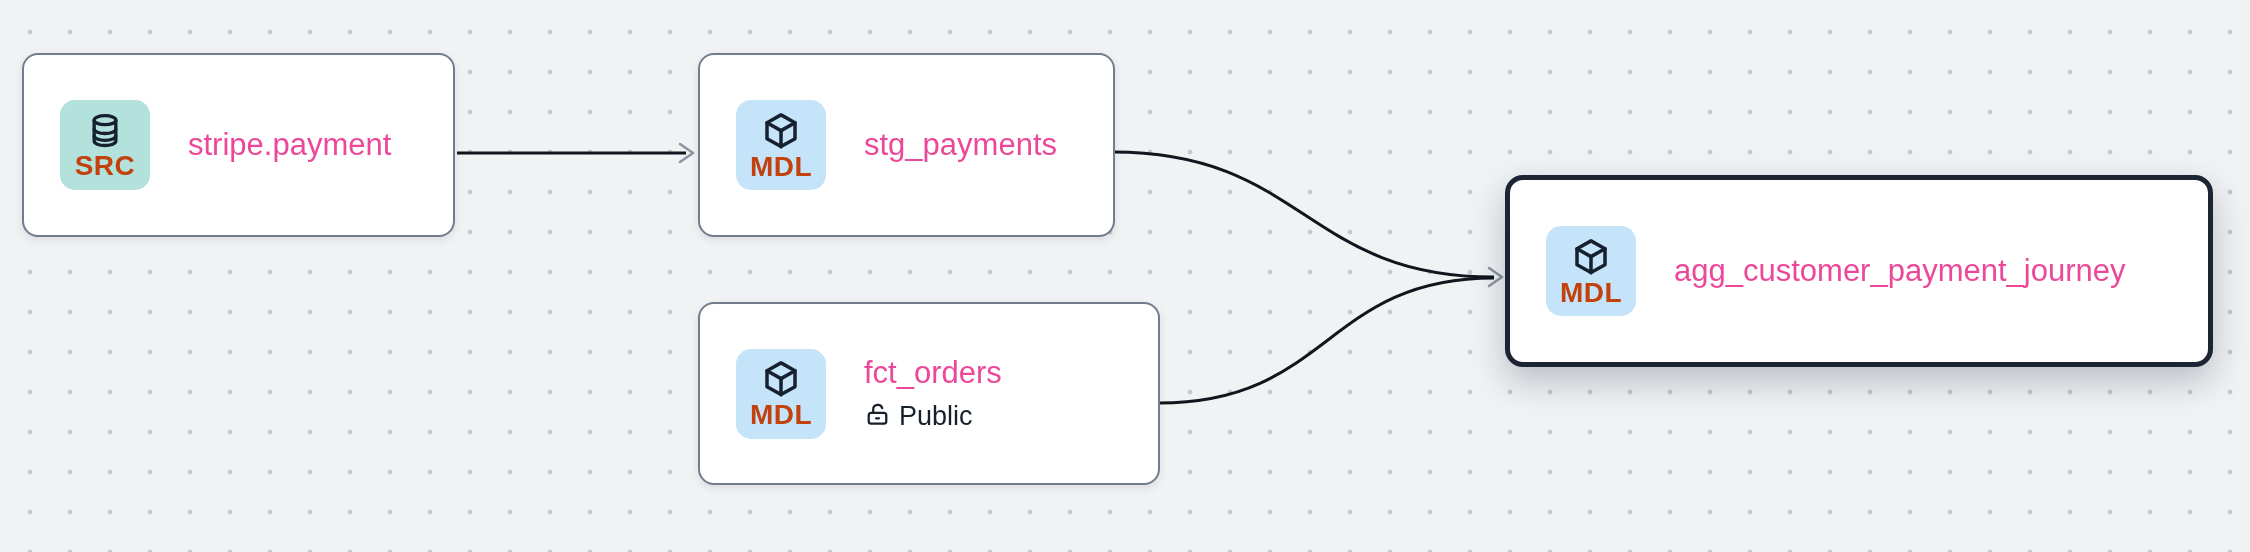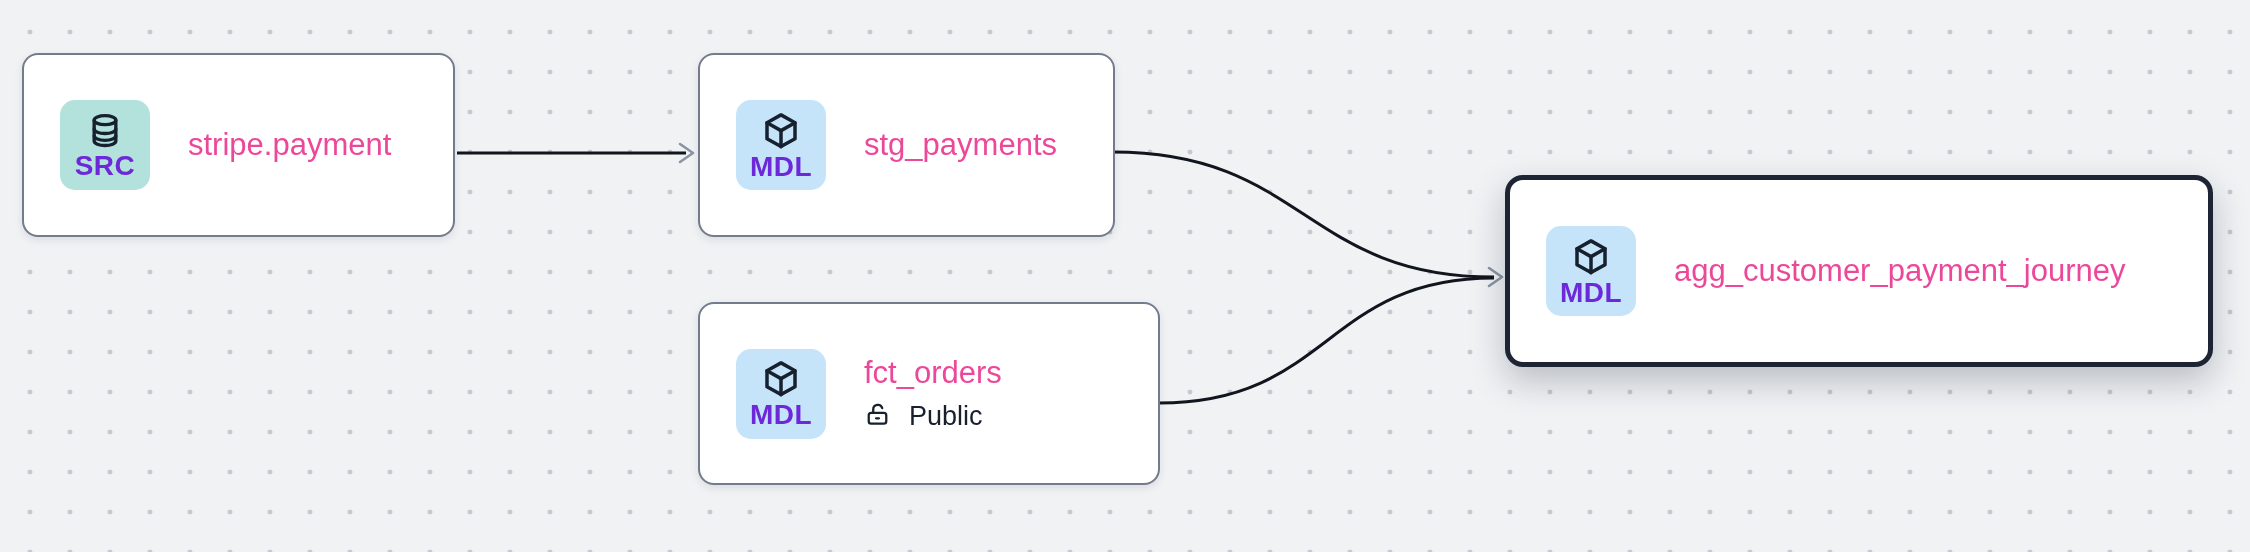--- a/index.html
+++ b/index.html
@@ -59,21 +59,21 @@
 
   .badge {
     flex: 0 0 auto;
     width: 90px; height: 90px;
     border-radius: 15px;
     display: flex;
     flex-direction: column;
     align-items: center;
     justify-content: center;
     gap: 1px;
-    color: #6d28d9;
+    color: #c2410c;
   }
   .badge-src { background: #b3e1dc; }
   .badge-mdl { background: #c6e4f9; }
   .badge .badge-label {
     font-size: 28px;
     font-weight: 600;
     letter-spacing: 0.5px;
     line-height: 1;
   }
   .badge svg { display: block; }
@@ -87,21 +87,21 @@
   }
   .node-text-col {
     display: flex;
     flex-direction: column;
     gap: 10px;
     justify-content: flex-end;
   }
   .visibility-row {
     display: flex;
     align-items: center;
-    gap: 18px;
+    gap: 8px;
     color: #18202e;
   }
   .visibility-label {
     font-size: 27px;
     font-weight: 400;
     line-height: 1;
   }
   .icon-stroke { stroke: #16202e; fill: none; stroke-width: 2; stroke-linecap: round; stroke-linejoin: round; }
 </style>
 </head>

